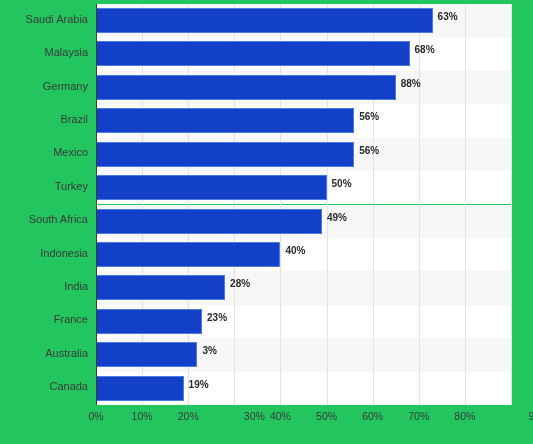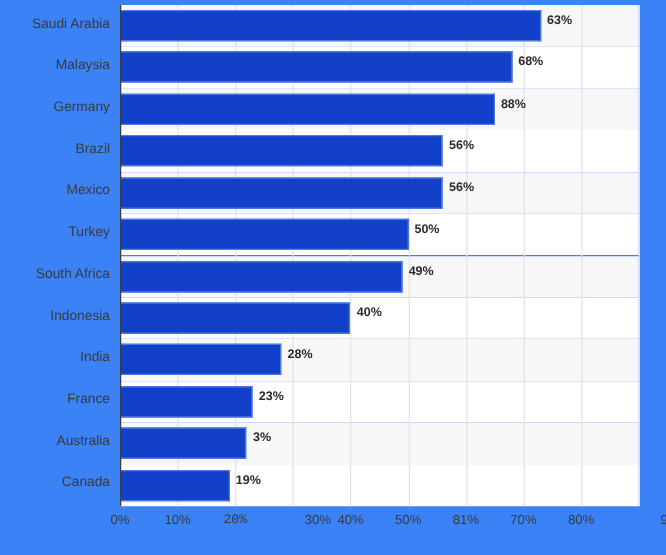--- a/index.html
+++ b/index.html
@@ -11,21 +11,21 @@
     height: 444px;
     background: #ffffff;
     font-family: "Liberation Sans", sans-serif;
     overflow: hidden;
   }
 
   #chart-root {
     position: relative;
     width: 533px;
     height: 444px;
-    background: #3b82f6;
+    background: #22c55e;
   }
 
   
   
   #plot-area {
     position: absolute;
     left: 96px;
     top: 4px;
     width: 415px;
     height: 401px;
@@ -209,24 +209,24 @@
       <div class="bar-value" style="left: 326.939px; top: 208.5px;">49%</div>
       <div class="bar-value" style="left: 285.44px; top: 241.917px;">40%</div>
       <div class="bar-value" style="left: 230.108px; top: 275.333px;">28%</div>
       <div class="bar-value" style="left: 207.053px; top: 308.75px;">23%</div>
       <div class="bar-value" style="left: 202.442px; top: 342.167px;">3%</div>
       <div class="bar-value" style="left: 188.609px; top: 375.583px;">19%</div>
     </div>
   <div id="xticks">
       <div class="xtick" style="left: 96px;">0%</div>
       <div class="xtick" style="left: 142.11px;">10%</div>
-      <div class="xtick" style="left: 188.22px; font-family: Liberation Mono, monospace;">20%</div>
+      <div class="xtick" style="left: 188.22px;">20%</div>
       <div class="xtick" style="left: 234.33px; margin-left: 20px;">30%</div>
       <div class="xtick" style="left: 280.44px;">40%</div>
       <div class="xtick" style="left: 326.55px;">50%</div>
-      <div class="xtick" style="left: 372.66px;">81%</div>
+      <div class="xtick" style="left: 372.66px;">60%</div>
       <div class="xtick" style="left: 418.77px;">70%</div>
       <div class="xtick" style="left: 464.88px;">80%</div>
       <div class="xtick" style="left: 539px;">90%</div>
     </div>
 
 
 </div>
 
 </body></html>

